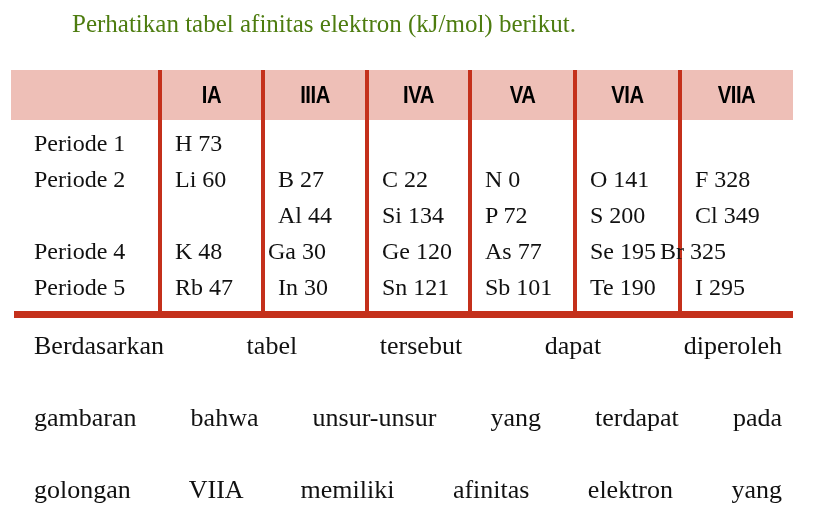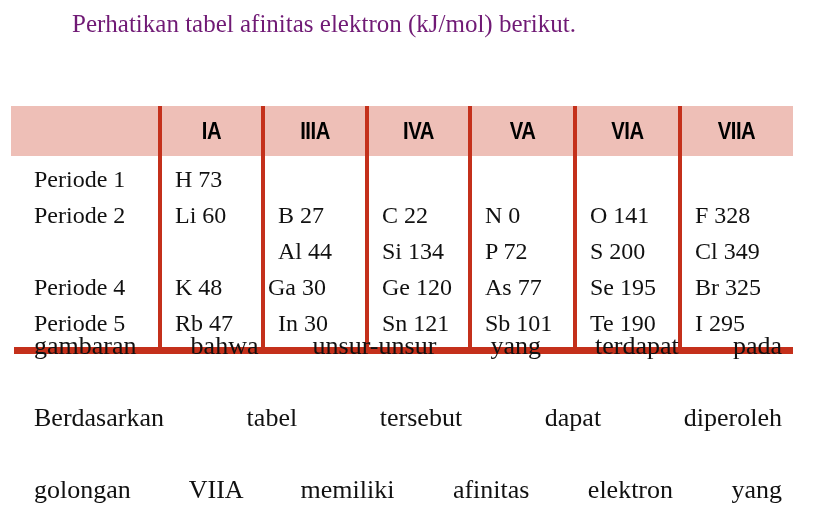--- a/index.html
+++ b/index.html
@@ -19,32 +19,31 @@
   
   .intro-title {
     position: absolute;
     left: 0;
     top: 8px;
     width: 648px;
     text-align: center;
     font-family: "Liberation Serif", serif;
     font-size: 25px;
     line-height: 32px;
-    color: #701a75;
+    color: #4d7c0f;
     white-space: nowrap;
   }
 
   
   .table-wrap {
     position: absolute;
     left: 11px;
     top: 70px;
     width: 782px;
     height: 247px;
-    margin-top: 36px;
   }
 
   
   .header-band {
     position: absolute;
     left: 0;
     top: 0;
     width: 782px;
     height: 50px;
     background: #eebfb7;
@@ -168,31 +167,31 @@
   <div class="cell" style="left:474px;top:130px;">P 72</div>
   <div class="cell" style="left:579px;top:130px;">S 200</div>
   <div class="cell" style="left:684px;top:130px;">Cl 349</div>
 
   <div class="row-label" style="top:166px;">Periode 4</div>
   <div class="cell" style="left:164px;top:166px;">K 48</div>
   <div class="cell" style="left:257px;top:166px;">Ga 30</div>
   <div class="cell" style="left:371px;top:166px;">Ge 120</div>
   <div class="cell" style="left:474px;top:166px;">As 77</div>
   <div class="cell" style="left:579px;top:166px;">Se 195</div>
-  <div class="cell" style="left:684px;top:166px;">Br 325</div>
+  <div class="cell" style="left:649px;top:166px;">Br 325</div>
 
   <div class="row-label" style="top:202px;">Periode 5</div>
   <div class="cell" style="left:164px;top:202px;">Rb 47</div>
   <div class="cell" style="left:267px;top:202px;">In 30</div>
   <div class="cell" style="left:371px;top:202px;">Sn 121</div>
   <div class="cell" style="left:474px;top:202px;">Sb 101</div>
   <div class="cell" style="left:579px;top:202px;">Te 190</div>
   <div class="cell" style="left:684px;top:202px;">I 295</div>
 
   <div class="bottom-rule"></div>
 </div>
 
 <div class="para">
+  <span class="just-line">Berdasarkan tabel tersebut dapat diperoleh</span>
   <span class="just-line">gambaran bahwa unsur-unsur yang terdapat pada</span>
-  <span class="just-line">Berdasarkan tabel tersebut dapat diperoleh</span>
   <span class="just-line">golongan VIIA memiliki afinitas elektron yang</span>
 
 </div>
 
 </body></html>

